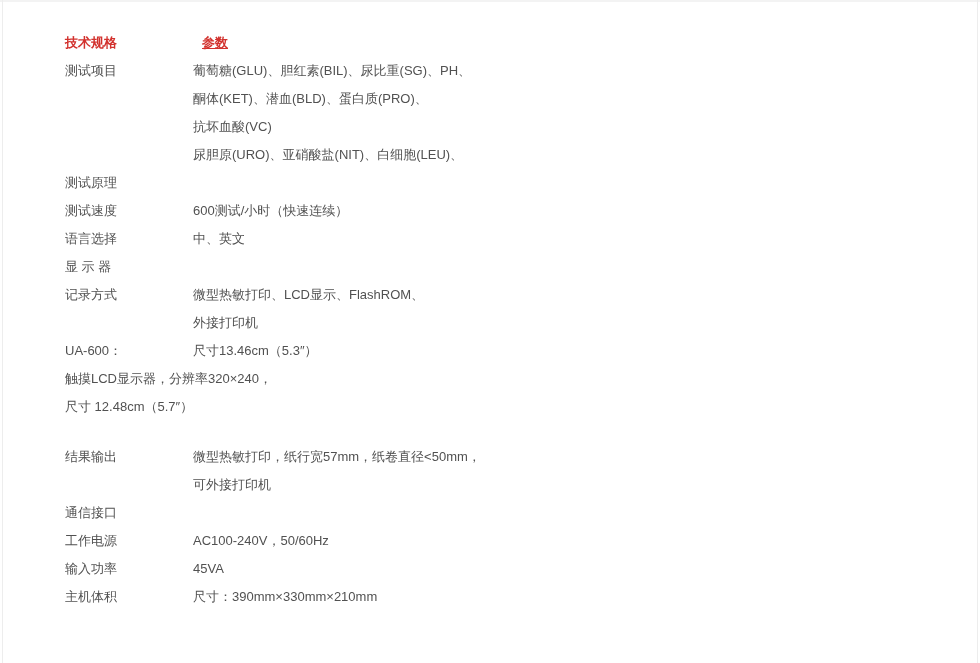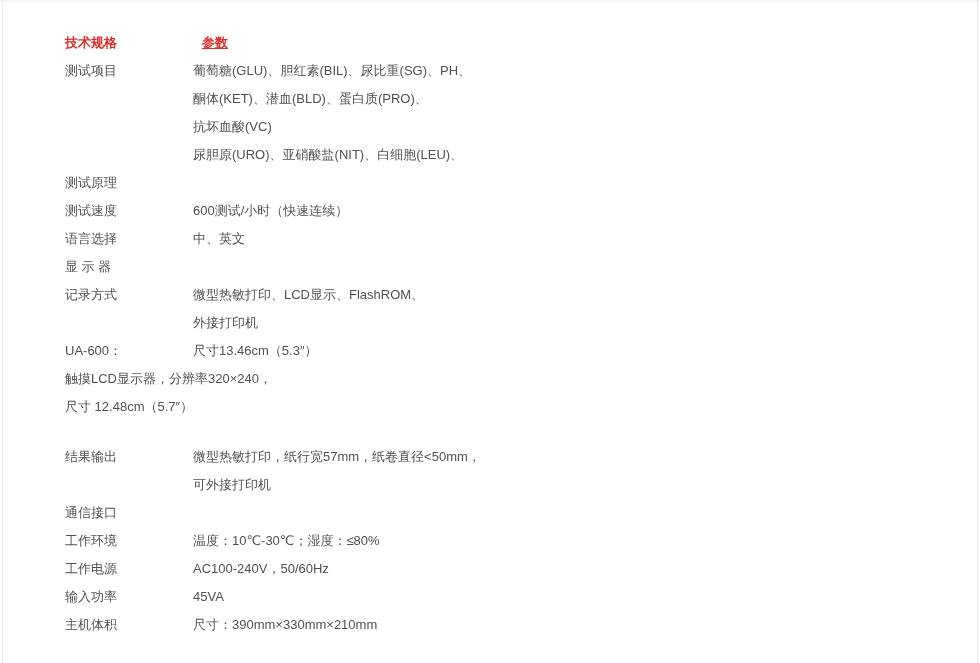--- a/index.html
+++ b/index.html
@@ -119,24 +119,20 @@
 
   <div class="spec-row gap-before">
     <div class="spec-label">结果输出</div>
     <div class="spec-value"><div class="value-line">微型热敏打印，纸行宽57mm，纸卷直径&lt;50mm，</div><div class="value-line">可外接打印机</div></div>
   </div>
 
   <div class="spec-row">
     <div class="spec-label">通信接口</div>
   </div>
 
-  <div class="spec-row">
-    <div class="spec-label">工作环境</div>
-    <div class="spec-value"><div class="value-line">温度：10℃-30℃；湿度：≤80%</div></div>
-  </div>
 
   <div class="spec-row">
     <div class="spec-label">工作电源</div>
     <div class="spec-value"><div class="value-line">AC100-240V，50/60Hz</div></div>
   </div>
 
   <div class="spec-row">
     <div class="spec-label">输入功率</div>
     <div class="spec-value"><div class="value-line">45VA</div></div>
   </div>

